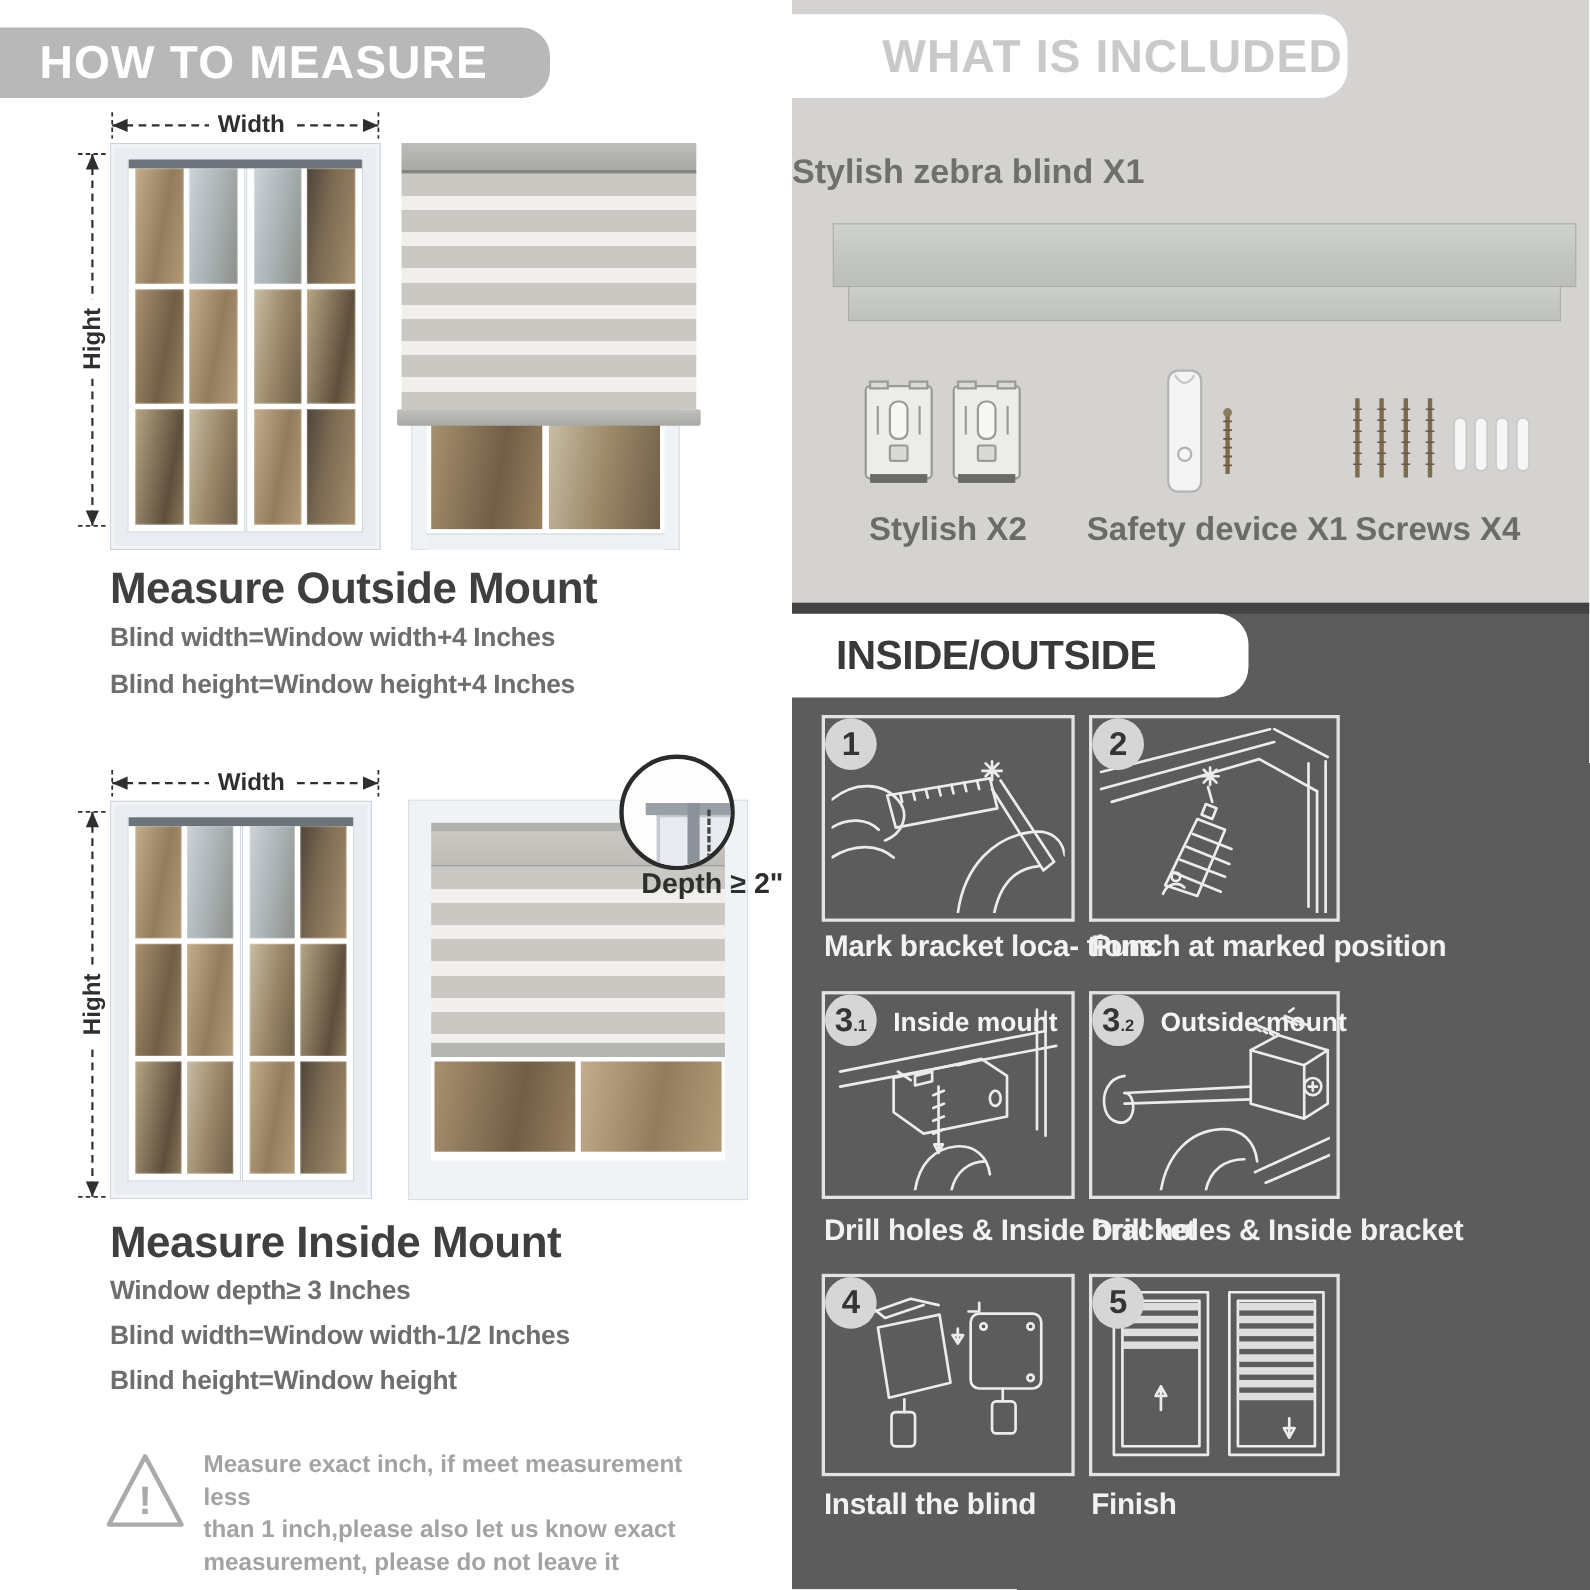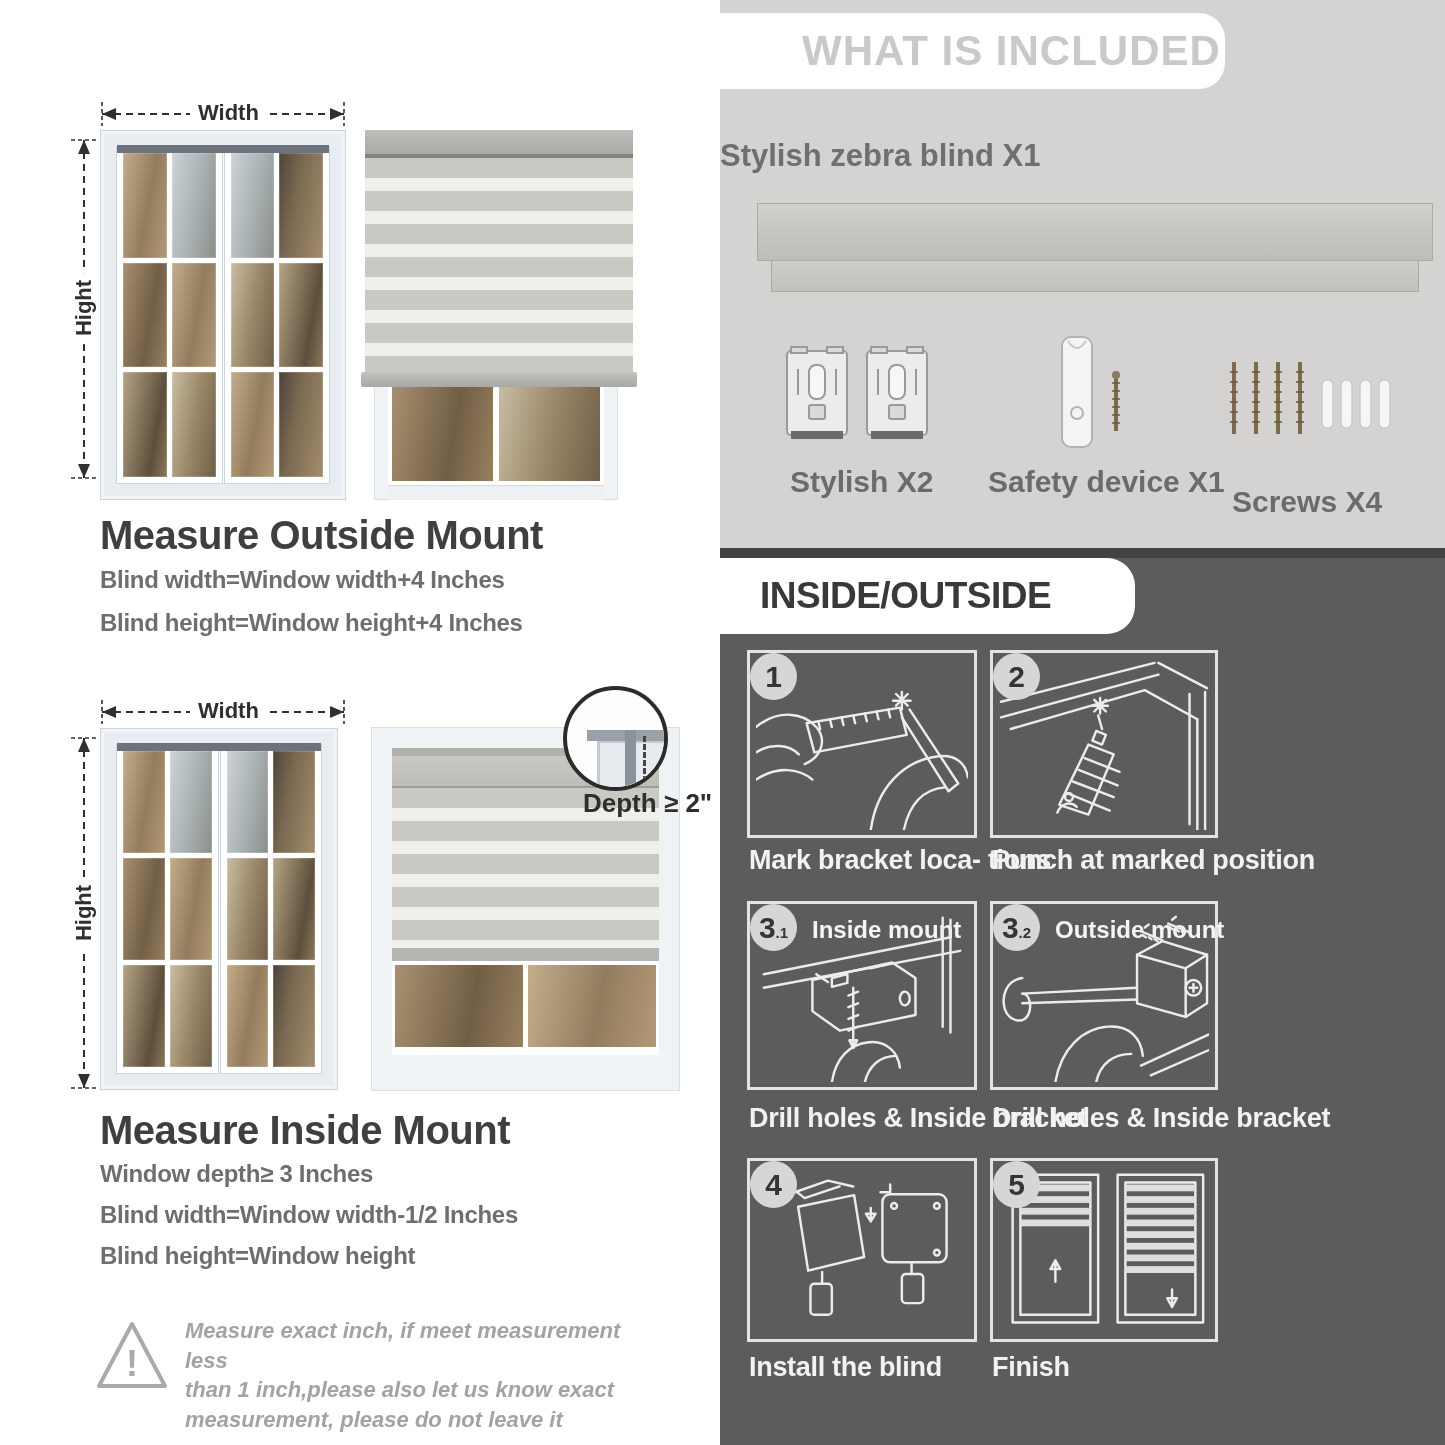--- a/index.html
+++ b/index.html
@@ -53,21 +53,21 @@
   .depth-circle{width:97px;height:97px;border:4px solid #2b2b2b;border-radius:50%;background:#fdfdfd;
                 overflow:hidden;z-index:5;}
   .dc-h{position:absolute;left:20px;top:40px;width:80px;height:11px;background:#99a0a7;}
   .dc-v{position:absolute;left:58px;top:40px;width:11px;height:60px;background:#8b9299;}
   .dc-f{position:absolute;left:30px;top:50px;width:70px;height:50px;background:#e7ebef;border-top:3px solid #c4cad1;border-left:3px solid #c4cad1;}
   .dc-dash{position:absolute;left:76px;top:46px;height:46px;border-left:3px dashed #444;}
   .depth-label{font-weight:bold;font-size:26px;color:#2e2e2e;}
 
   .h-measure{font-weight:bold;font-size:40px;color:#3f3f3f;letter-spacing:-0.5px;}
   .measure-line{font-weight:bold;font-size:24px;color:#6e6e6e;letter-spacing:-0.3px;white-space:nowrap;}
-  .note-text{font-weight:bold;font-size:22px;color:#a3a3a3;line-height:1.35;white-space:pre-line;width:480px;font-style:italic;}
+  .note-text{font-weight:bold;font-size:22px;color:#a3a3a3;line-height:1.35;white-space:pre-line;width:480px;}
 
   
   .right-light{left:720px;top:0;width:725px;height:548px;background:#d4d3d1;}
   .included-header{left:720px;top:13px;width:505px;height:76px;background:#ffffff;border-radius:0 26px 26px 0;
                    color:#c9c9c7;font-weight:bold;font-size:42px;line-height:76px;padding-left:82px;
                    letter-spacing:1px;box-sizing:border-box;}
   .product-title{left:720px;top:138px;width:725px;font-weight:bold;font-size:31px;color:#6f6f6d;}
   .bar-main{left:757px;top:203px;width:676px;height:58px;background:linear-gradient(180deg,#cfd2cd,#c2c5c0 55%,#bbbeb9);
             border:1px solid #a8aaa6;box-sizing:border-box;}
   .bar-lip{left:771px;top:261px;width:648px;height:31px;background:linear-gradient(180deg,#cbcec9,#bec1bc);
@@ -88,20 +88,21 @@
   .panel-title{position:absolute;left:62px;top:12px;color:#f5f5f5;font-weight:bold;font-size:24px;white-space:nowrap;}
   .caption{position:absolute;color:#f2f2f2;font-weight:bold;font-size:27px;white-space:nowrap;letter-spacing:-0.3px;}
   .art{position:absolute;left:6px;top:6px;right:6px;bottom:6px;}
   .sketch{stroke:#ececec;fill:none;stroke-width:2.5;stroke-linecap:round;stroke-linejoin:round;}
 </style>
 </head>
 <body>
 
 <div class="page">
 
+  <div class="abs banner">HOW TO MEASURE</div>
 
   <svg class="abs" style="left:98px;top:101px;" width="250" height="26" viewBox="0 0 250 26">
     <line x1="4" y1="1" x2="4" y2="25" stroke="#2f2f2f" stroke-width="1.6" stroke-dasharray="4 3"></line>
     <line x1="246" y1="1" x2="246" y2="25" stroke="#2f2f2f" stroke-width="1.6" stroke-dasharray="4 3"></line>
     <line x1="4" y1="13" x2="246" y2="13" stroke="#2f2f2f" stroke-width="2" stroke-dasharray="7 5"></line>
     <path d="M4 13 l14 -6 v12 Z" fill="#2f2f2f"></path>
     <path d="M246 13 l-14 -6 v12 Z" fill="#2f2f2f"></path>
   </svg>
   <span class="dim-label" style="left:190px;top:100px;">Width</span>
 
@@ -278,21 +279,21 @@
     <g fill="rgba(255,255,255,0.8)" stroke="#c9c9c7" stroke-width="1.5">
       <rect x="100" y="30" width="11" height="48" rx="5"></rect>
         <rect x="119" y="30" width="11" height="48" rx="5"></rect>
       <rect x="138" y="30" width="11" height="48" rx="5"></rect>
         <rect x="157" y="30" width="11" height="48" rx="5"></rect>
     </g>
   </svg>
 
   <div class="abs acc-label" style="left:790px;top:465px;">Stylish X2</div>
   <div class="abs acc-label" style="left:988px;top:465px;">Safety device X1</div>
-  <div class="abs acc-label" style="left:1232px;top:485px;">Screws X4</div>
+  <div class="abs acc-label" style="left:1232px;top:465px;">Screws X4</div>
 
   <div class="abs right-dark"></div>
   <div class="abs dark-strip"></div>
   <div class="abs mount-header">INSIDE/OUTSIDE MOUNT</div>
 
   <div class="abs panel" style="left:747px;top:650px;width:230px;height:188px;">
     <div class="badge">
       <span class="badge-num">1</span>
     </div>
     <svg class="art" viewBox="0 0 218 176">

